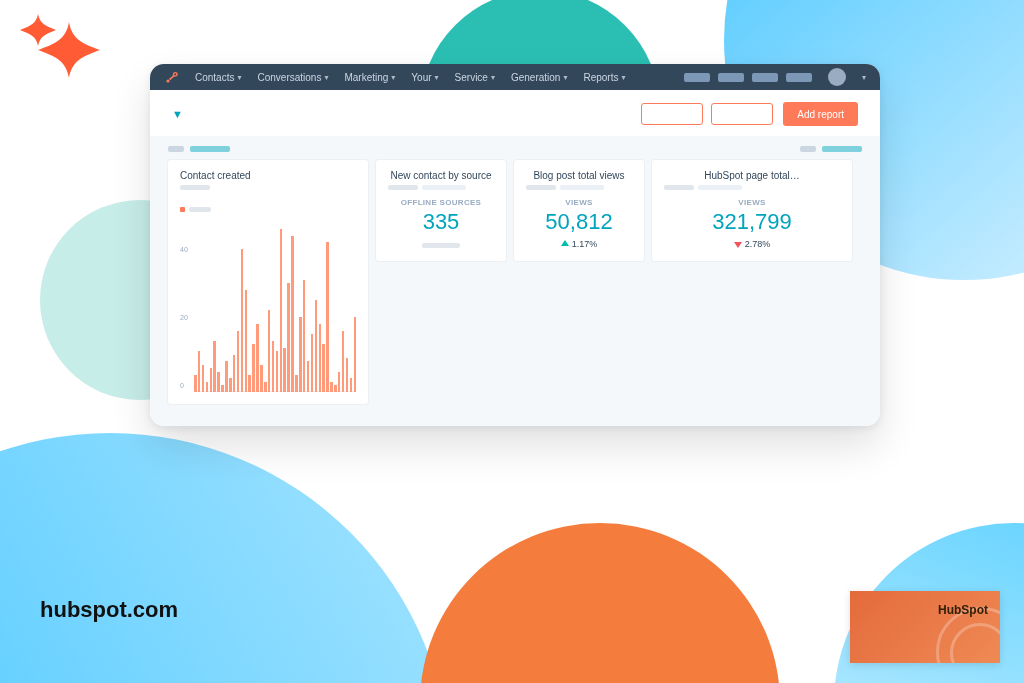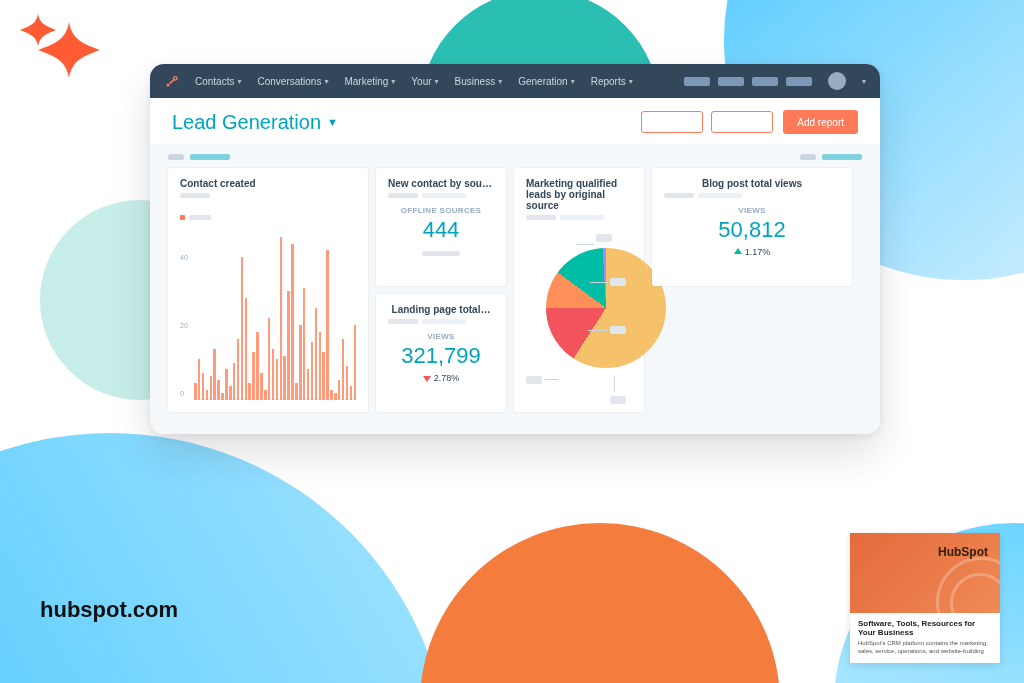--- a/index.html
+++ b/index.html
@@ -15,21 +15,21 @@
   .blob-br { width: 360px; height: 360px; bottom: -200px; right: -170px; background: linear-gradient(200deg,#5cd1ff,#d9f3ff); }
 
   
   .sparkles { position: absolute; top: 12px; left: 14px; z-index: 3; }
   .sparkles svg { display: block; }
 
   
   .window { position: absolute; top: 64px; left: 150px; width: 730px; background: #fff; border-radius: 14px; box-shadow: 0 20px 40px rgba(0,0,0,0.12), 0 2px 8px rgba(0,0,0,0.08); overflow: hidden; z-index: 2; }
 
   
-  .nav { background: #33475b; height: 34px; display: flex; align-items: center; padding: 0 14px; color: #cbd6e2; font-size: 10px; gap: 2px; }
+  .nav { background: #33475b; height: 26px; display: flex; align-items: center; padding: 0 14px; color: #cbd6e2; font-size: 10px; gap: 2px; }
   .nav .logo { width: 16px; height: 16px; margin-right: 6px; position: relative; }
   .nav .logo svg { width: 16px; height: 16px; }
   .nav-item { display: flex; align-items: center; gap: 3px; padding: 0 7px; cursor: pointer; }
   .nav-item .caret { font-size: 8px; opacity: .8; }
   .nav-spacer { flex: 1; }
   .nav-pill { width: 26px; height: 9px; background: #7c98b6; border-radius: 2px; margin-left: 6px; }
   .nav-avatar { width: 18px; height: 18px; background: #99acc2; border-radius: 50%; margin-left: 14px; }
   .nav-caret-r { font-size: 8px; margin-left: 14px; opacity: .8; }
 
   
@@ -44,21 +44,21 @@
   .dash { background: #f5f8fa; padding: 10px 18px 22px; }
   .crumbs { display: flex; justify-content: space-between; margin-bottom: 8px; }
   .crumb-group { display: flex; gap: 6px; }
   .crumb { height: 6px; background: #cbd6e2; border-radius: 2px; }
   .crumb.sm { width: 16px; }
   .crumb.md { width: 40px; }
   .crumb.teal { background: #7fd1de; }
 
   .grid { display: grid; grid-template-columns: 200px 130px 130px 200px; gap: 8px; }
   .card { background: #fff; border-radius: 3px; padding: 10px 12px 12px; position: relative; box-shadow: 0 0 0 1px rgba(0,0,0,0.03); }
-  .card-title { font-size: 10px; font-weight: 700; color: #33475b; margin-bottom: 4px; white-space: nowrap; overflow: hidden; text-overflow: ellipsis; }
+  .card-title { font-size: 10px; font-weight: 400; color: #33475b; margin-bottom: 4px; white-space: nowrap; overflow: hidden; text-overflow: ellipsis; }
   .card-sub { height: 5px; width: 30px; background: #e0e6eb; border-radius: 2px; margin-bottom: 2px; }
   .card-sub2 { height: 5px; width: 44px; background: #eaf0f6; border-radius: 2px; }
   .card .subrow { display:flex; gap:4px; margin-bottom:6px; }
 
   .card-contact { grid-row: span 2; height: 244px; }
   .card-pie    { grid-row: span 2; height: 244px; }
 
   .legend-dot { width: 5px; height: 5px; background: #ff7a59; display: inline-block; border-radius: 1px; margin-right:4px; }
   .legend-bar { display: inline-block; width: 22px; height: 5px; background: #e0e6eb; border-radius: 2px; }
 
@@ -82,21 +82,21 @@
   .pie-wrap { position: relative; height: 180px; margin-top: 8px; }
   .pie { width: 120px; height: 120px; border-radius: 50%; position: absolute; top: 18px; left: 20px; }
   .pie-label { position: absolute; width: 16px; height: 8px; background: #e0e6eb; border-radius: 2px; }
   .pie-line { position: absolute; background: #cbd6e2; }
 
   
   .site-label { position: absolute; left: 40px; bottom: 60px; font-size: 22px; font-weight: 700; color: #111; z-index: 3; }
 
   
   .promo { position: absolute; right: 24px; bottom: 20px; width: 150px; background: #fff; z-index: 3; box-shadow: 0 2px 8px rgba(0,0,0,0.12); }
-  .promo-top { height: 80px; background: linear-gradient(135deg,#e46a3c,#ef8a55); position: relative; overflow: hidden; }
+  .promo-top { height: 72px; background: linear-gradient(135deg,#e46a3c,#ef8a55); position: relative; overflow: hidden; }
   .promo-top .ring { position:absolute; border-radius:50%; border: 3px solid rgba(255,255,255,0.25); }
   .promo-brand { position: absolute; font-weight: 700; font-size: 12px; color: #33200a; top: 12px; right: 12px; }
   .promo-body { padding: 6px 8px 8px; }
   .promo-title { font-size: 8px; font-weight: 700; color: #222; line-height: 1.2; }
   .promo-text  { font-size: 6px; color: #555; line-height: 1.25; margin-top: 2px; }
 </style>
 </head>
 <body>
 
 <div class="bg-shape blob-tr"></div>
@@ -134,21 +134,21 @@
       </div>
     <div class="nav-item">
         <span>Marketing</span>
         <span class="caret">▾</span>
       </div>
     <div class="nav-item">
         <span>Your</span>
         <span class="caret">▾</span>
       </div>
     <div class="nav-item">
-        <span>Business</span>
+        <span>Service</span>
         <span class="caret">▾</span>
       </div>
     <div class="nav-item">
         <span>Generation</span>
         <span class="caret">▾</span>
       </div>
     <div class="nav-item">
         <span>Reports</span>
         <span class="caret">▾</span>
       </div>
@@ -156,21 +156,20 @@
     <div class="nav-pill"></div>
     <div class="nav-pill"></div>
     <div class="nav-pill"></div>
     <div class="nav-pill"></div>
     <div class="nav-avatar"></div>
     <span class="nav-caret-r">▾</span>
   </div>
 
   <div class="subhead">
     <div class="page-title">
-      <span>Lead Generation</span>
       <span class="caret">▼</span>
     </div>
     <div class="subhead-spacer"></div>
     <div class="ghost-btn"></div>
     <div class="ghost-btn"></div>
     <button class="add-btn">Add report</button>
   </div>
 
   <div class="dash">
     <div class="crumbs">
@@ -244,77 +243,52 @@
           </div>
       </div>
 
       <div class="card kpi">
         <div class="card-title">New contact by source</div>
         <div class="subrow" style="justify-content:flex-start">
             <div class="card-sub"></div>
             <div class="card-sub2"></div>
           </div>
         <div class="kpi-label">OFFLINE SOURCES</div>
-        <div class="kpi-value">444</div>
+        <div class="kpi-value">335</div>
         <div class="kpi-footer"></div>
       </div>
 
 
-      <div class="card card-pie">
-        <div class="card-title" style="white-space:normal">Marketing qualified leads by original source</div>
-        <div class="subrow">
-            <div class="card-sub"></div>
-            <div class="card-sub2"></div>
-          </div>
-        <div class="pie-wrap">
-          <div class="pie" id="pie" style="background: conic-gradient(rgb(245, 194, 107) 40deg, rgb(245, 194, 107) 212.8deg, rgb(242, 84, 91) 212.8deg, rgb(242, 84, 91) 270.4deg, rgb(255, 143, 89) 270.4deg, rgb(255, 143, 89) 306.4deg, rgb(0, 189, 165) 306.4deg, rgb(0, 189, 165) 356.8deg, rgb(167, 139, 250) 356.8deg, rgb(167, 139, 250) 400deg);"></div>
-
-          <div class="pie-label" style="top:4px; right:20px;"></div>
-          <div class="pie-line" style="top:14px; right:38px; width:18px; height:1px;"></div>
-          <div class="pie-label" style="top:48px; right:6px;"></div>
-          <div class="pie-line" style="top:52px; right:24px; width:18px; height:1px;"></div>
-          <div class="pie-label" style="top:96px; right:6px;"></div>
-          <div class="pie-line" style="top:100px; right:24px; width:20px; height:1px;"></div>
-          <div class="pie-label" style="bottom:6px; left:84px;"></div>
-          <div class="pie-line" style="bottom:18px; left:88px; width:1px; height:16px;"></div>
-          <div class="pie-label" style="bottom:26px; left:0px;"></div>
-          <div class="pie-line" style="bottom:30px; left:18px; width:14px; height:1px;"></div>
-        </div>
-      </div>
 
       <div class="card kpi">
         <div class="card-title">Blog post total views</div>
         <div class="subrow">
             <div class="card-sub"></div>
             <div class="card-sub2"></div>
           </div>
         <div class="kpi-label">VIEWS</div>
         <div class="kpi-value">50,812</div>
         <div class="kpi-delta"><span class="tri-up"></span><span>1.17%</span></div>
       </div>
 
       <div class="card kpi">
-        <div class="card-title">Landing page total…</div>
+        <div class="card-title">HubSpot page total…</div>
         <div class="subrow">
             <div class="card-sub"></div>
             <div class="card-sub2"></div>
           </div>
         <div class="kpi-label">VIEWS</div>
         <div class="kpi-value">321,799</div>
         <div class="kpi-delta"><span class="tri-dn"></span><span>2.78%</span></div>
       </div>
     </div>
   </div>
 </div>
 
 <div class="site-label">hubspot.com</div>
 
 <div class="promo">
   <div class="promo-top">
     <div class="ring" style="width:60px;height:60px;bottom:-20px;right:-10px;"></div>
     <div class="ring" style="width:90px;height:90px;bottom:-34px;right:-26px;"></div>
     <div class="promo-brand">HubSpot</div>
   </div>
-  <div class="promo-body">
-    <div class="promo-title">Software, Tools, Resources for Your Business</div>
-    <div class="promo-text">HubSpot's CRM platform contains the marketing, sales, service, operations, and website-building</div>
-  </div>
 </div>
 
 </body></html>

